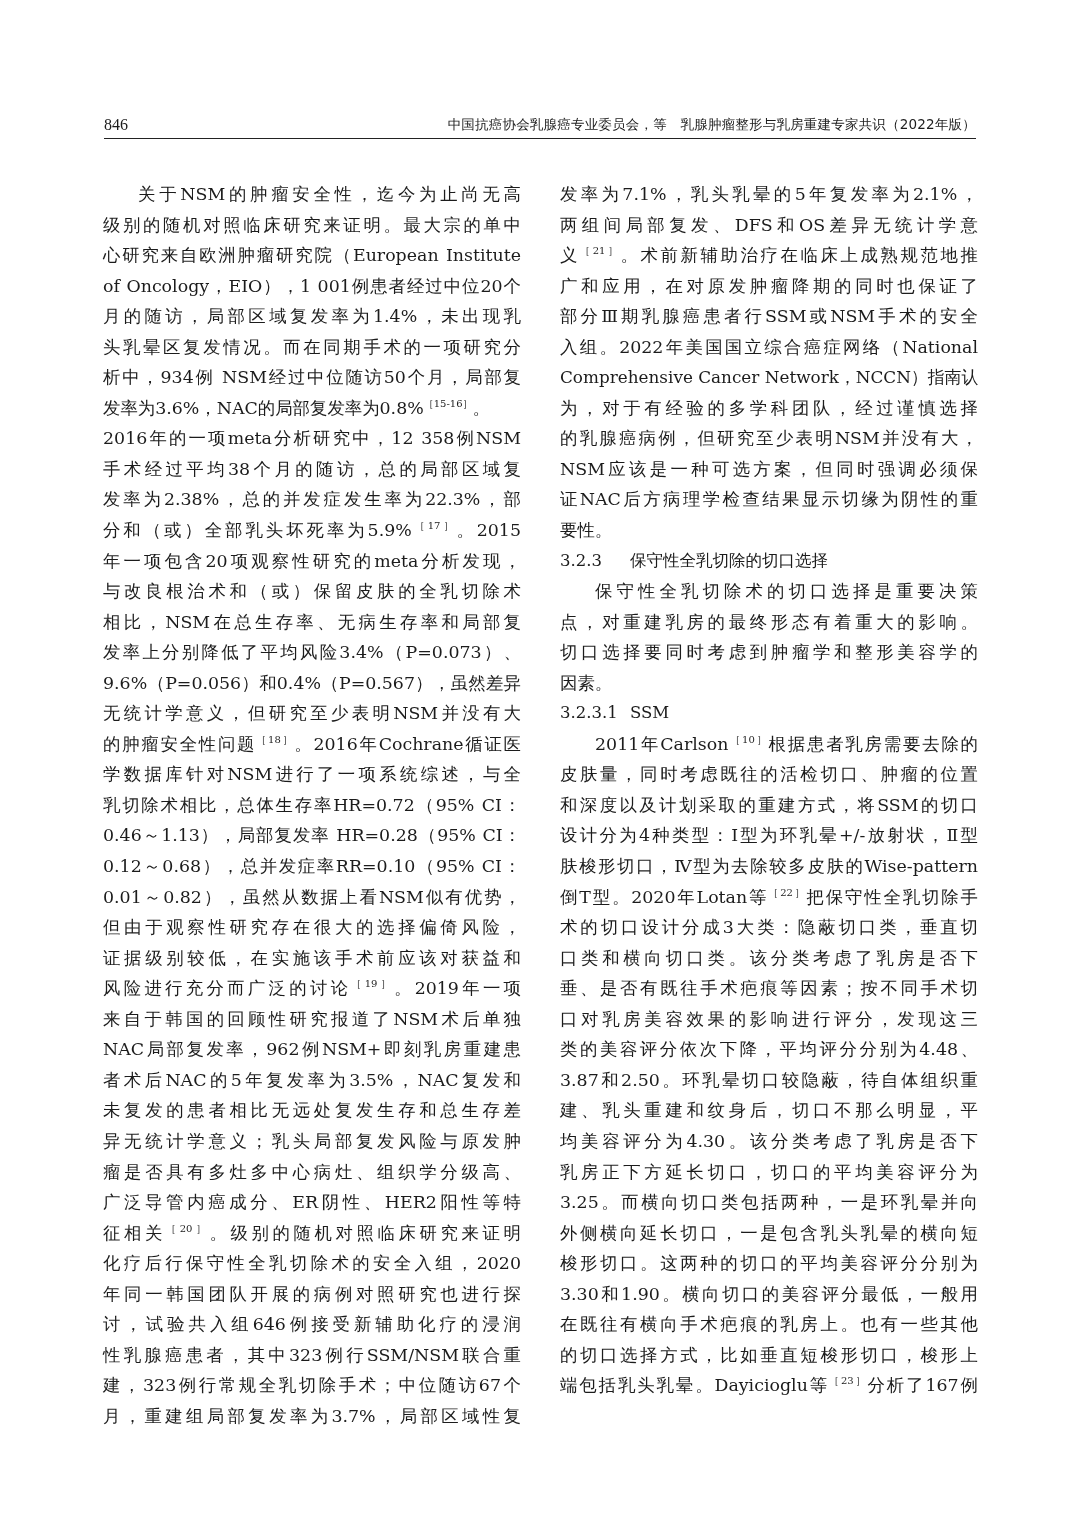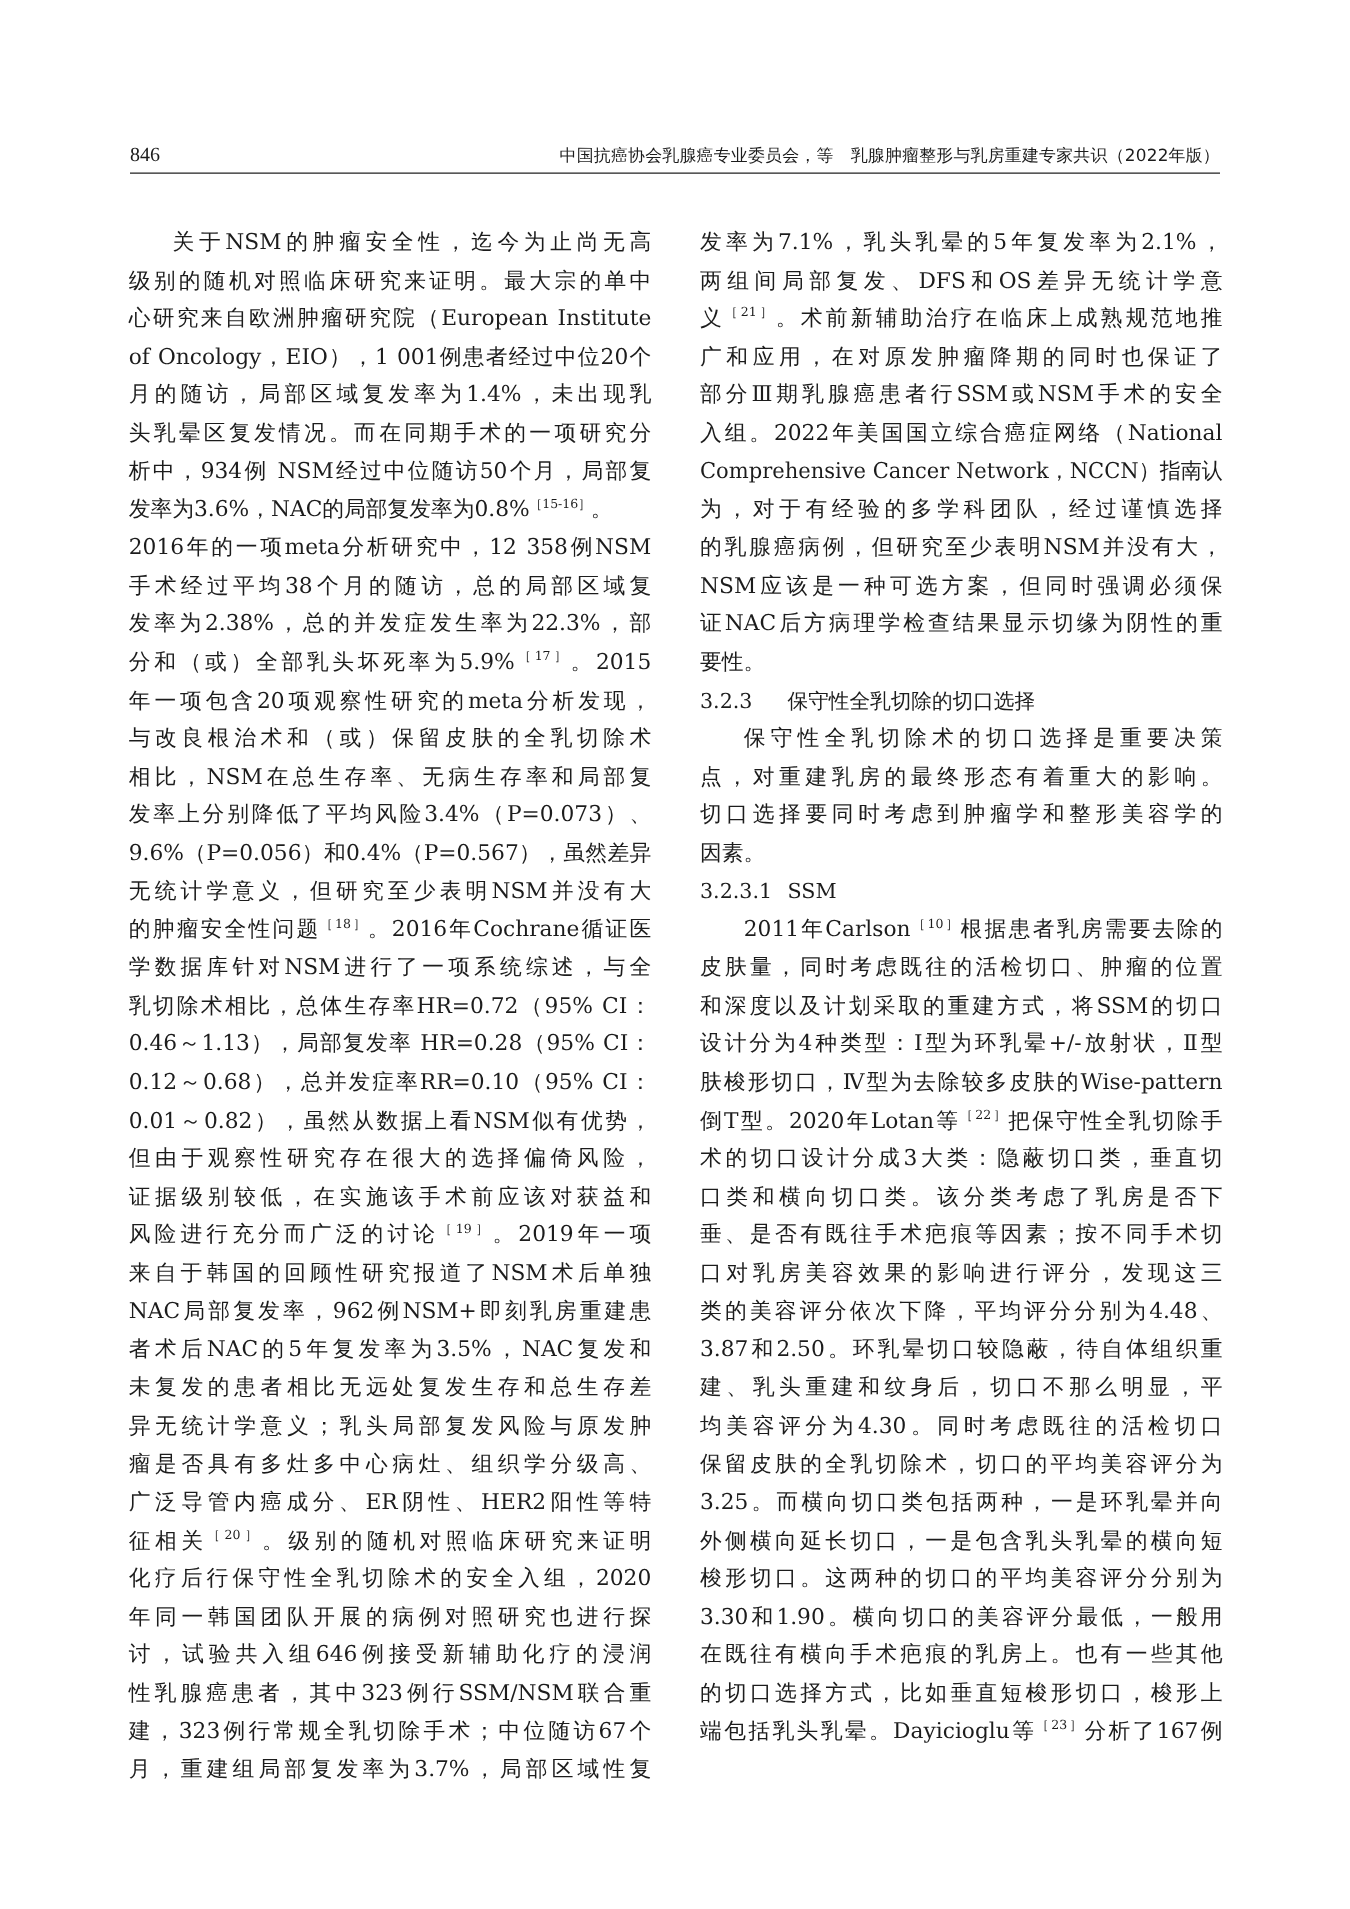--- a/index.html
+++ b/index.html
@@ -98,22 +98,22 @@
     <div class="line"><span>设计分为4种类型：I型为环乳晕+/-放射状，Ⅱ型</span></div>
     <div class="line"><span>肤梭形切口，Ⅳ型为去除较多皮肤的Wise-pattern</span></div>
     <div class="line"><span>倒T型。2020年Lotan等</span><sup class="ref">［22］</sup><span>把保守性全乳切除手</span></div>
     <div class="line"><span>术的切口设计分成3大类：隐蔽切口类，垂直切</span></div>
     <div class="line"><span>口类和横向切口类。该分类考虑了乳房是否下</span></div>
     <div class="line"><span>垂、是否有既往手术疤痕等因素；按不同手术切</span></div>
     <div class="line"><span>口对乳房美容效果的影响进行评分，发现这三</span></div>
     <div class="line"><span>类的美容评分依次下降，平均评分分别为4.48、</span></div>
     <div class="line"><span>3.87和2.50。环乳晕切口较隐蔽，待自体组织重</span></div>
     <div class="line"><span>建、乳头重建和纹身后，切口不那么明显，平</span></div>
-    <div class="line"><span>均美容评分为4.30。同时考虑既往的活检切口</span></div>
-    <div class="line"><span>保留皮肤的全乳切除术，切口的平均美容评分为</span></div>
+    <div class="line"><span>均美容评分为4.30。该分类考虑了乳房是否下</span></div>
+    <div class="line"><span>乳房正下方延长切口，切口的平均美容评分为</span></div>
     <div class="line"><span>3.25。而横向切口类包括两种，一是环乳晕并向</span></div>
     <div class="line"><span>外侧横向延长切口，一是包含乳头乳晕的横向短</span></div>
     <div class="line"><span>梭形切口。这两种的切口的平均美容评分分别为</span></div>
     <div class="line"><span>3.30和1.90。横向切口的美容评分最低，一般用</span></div>
     <div class="line"><span>在既往有横向手术疤痕的乳房上。也有一些其他</span></div>
     <div class="line"><span>的切口选择方式，比如垂直短梭形切口，梭形上</span></div>
     <div class="line"><span>端包括乳头乳晕。Dayicioglu等</span><sup class="ref">［23］</sup><span>分析了167例</span></div>
   </div>
 
 </body></html>

